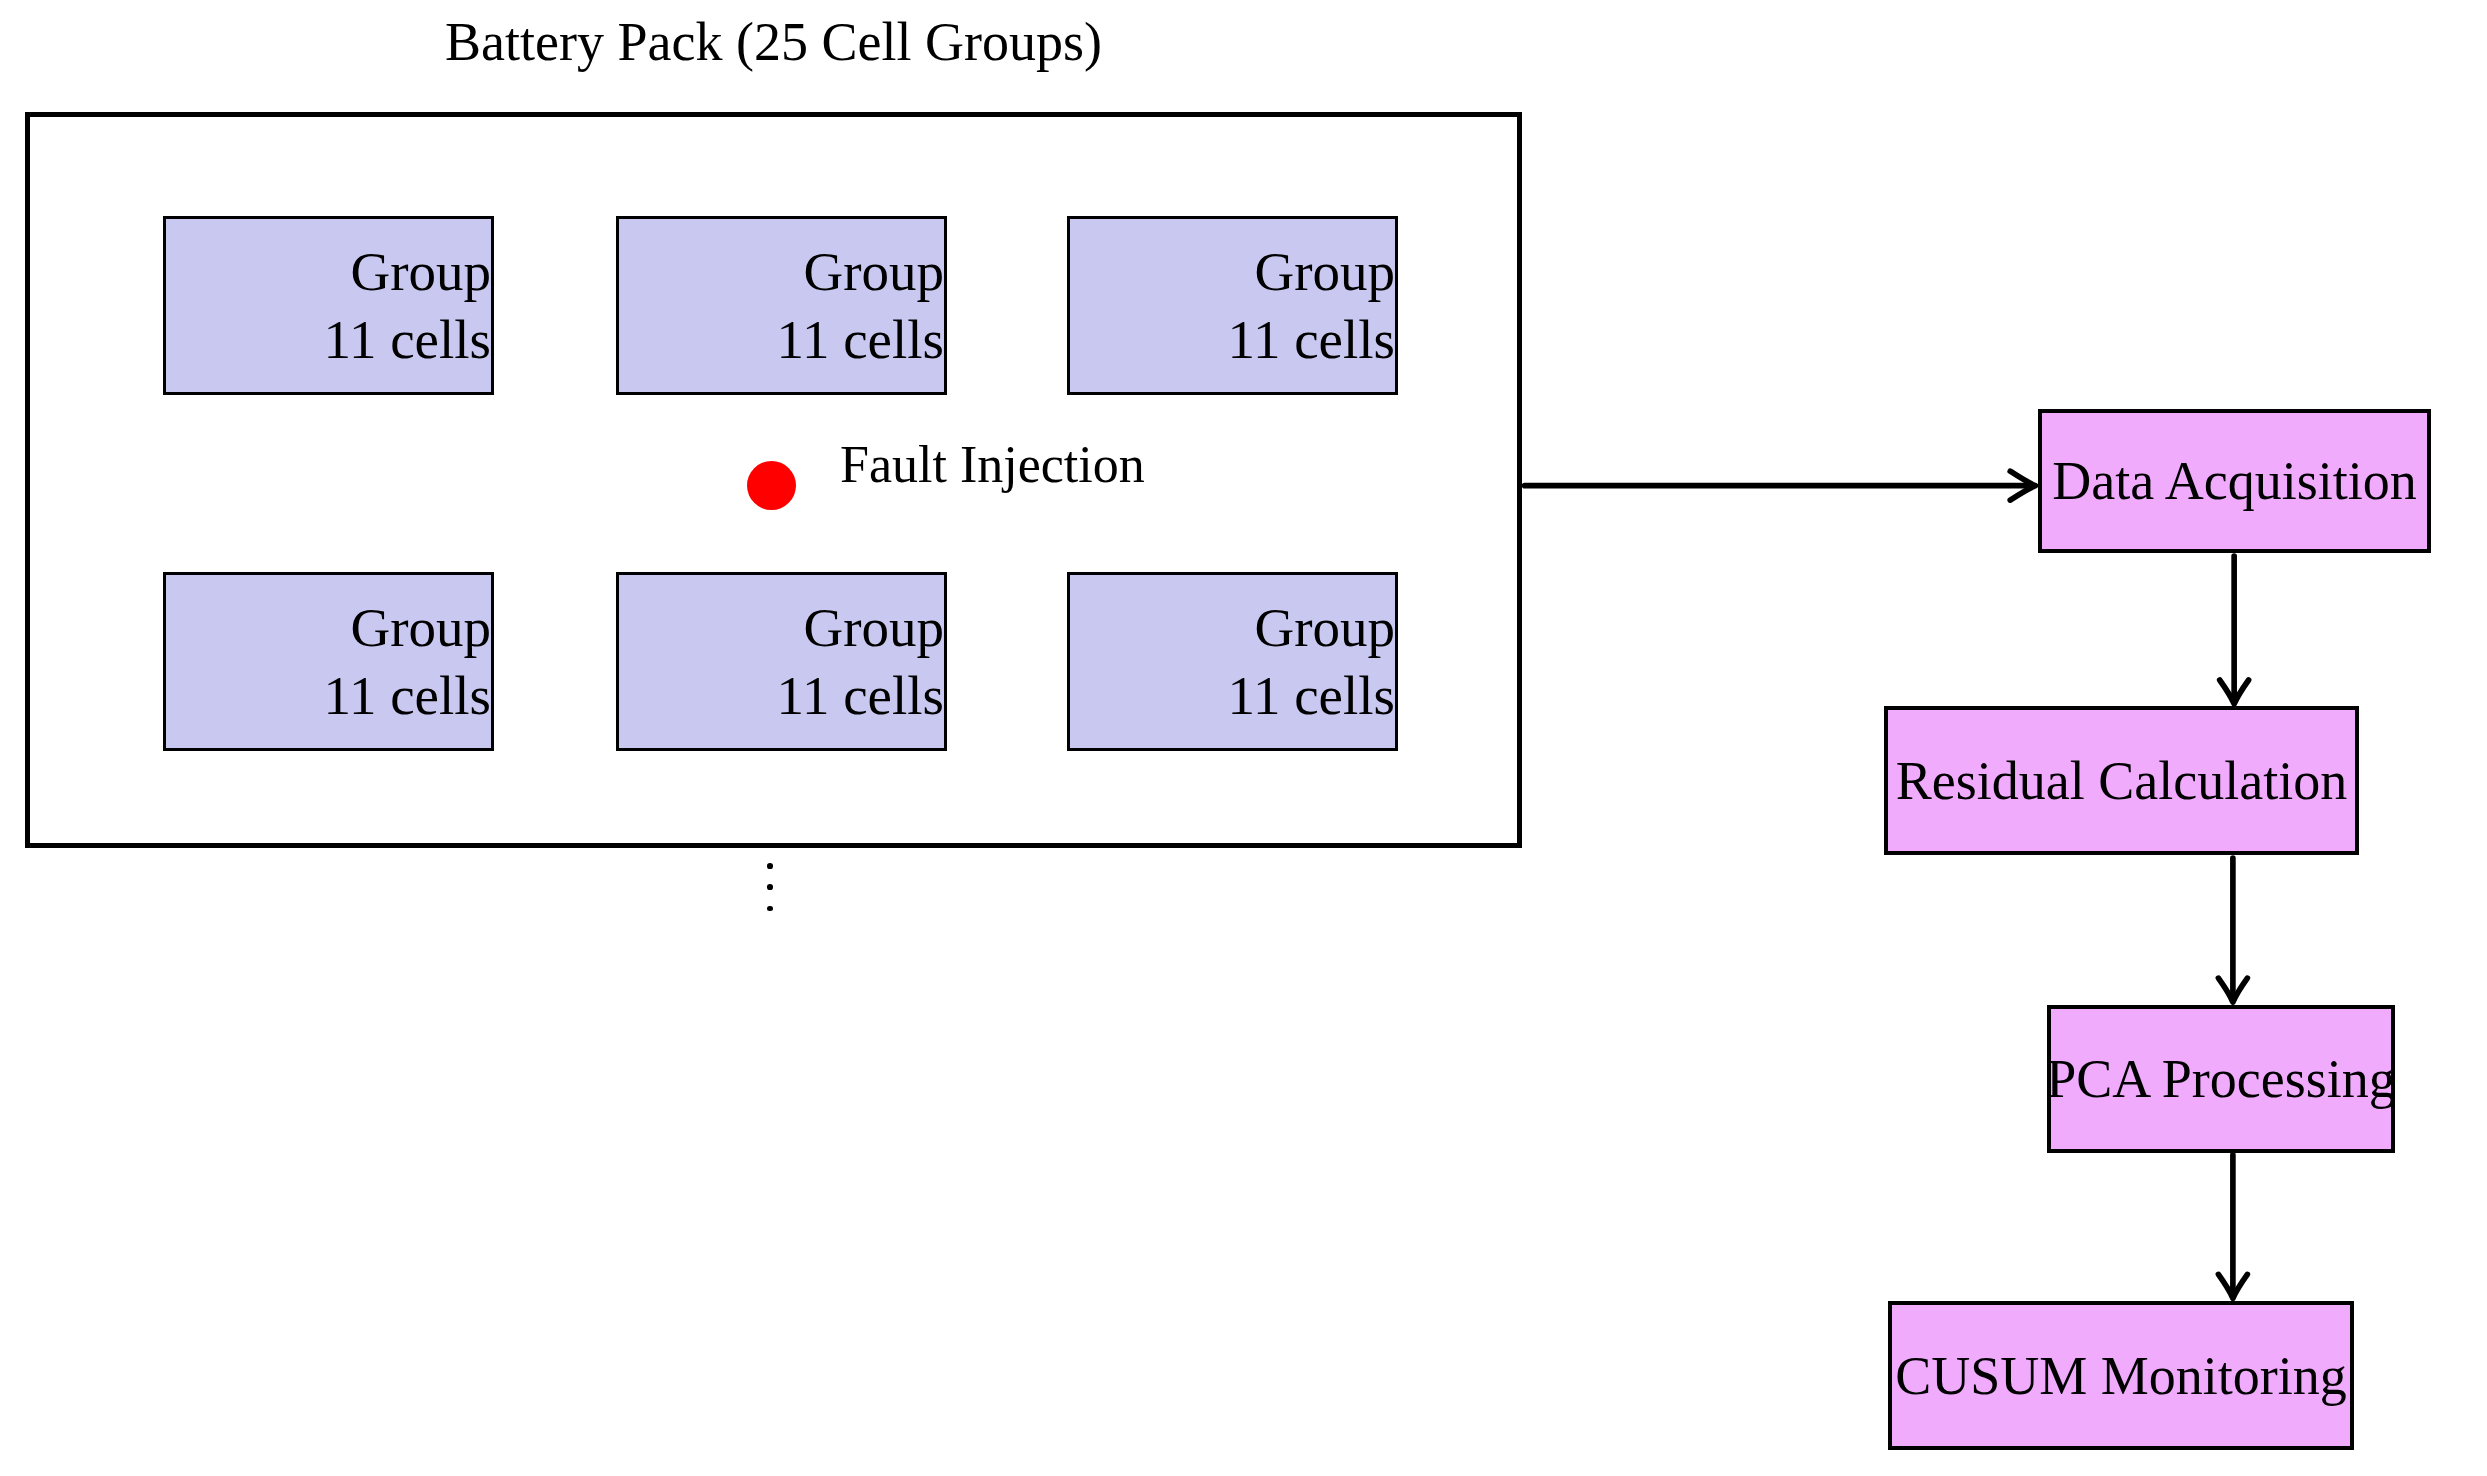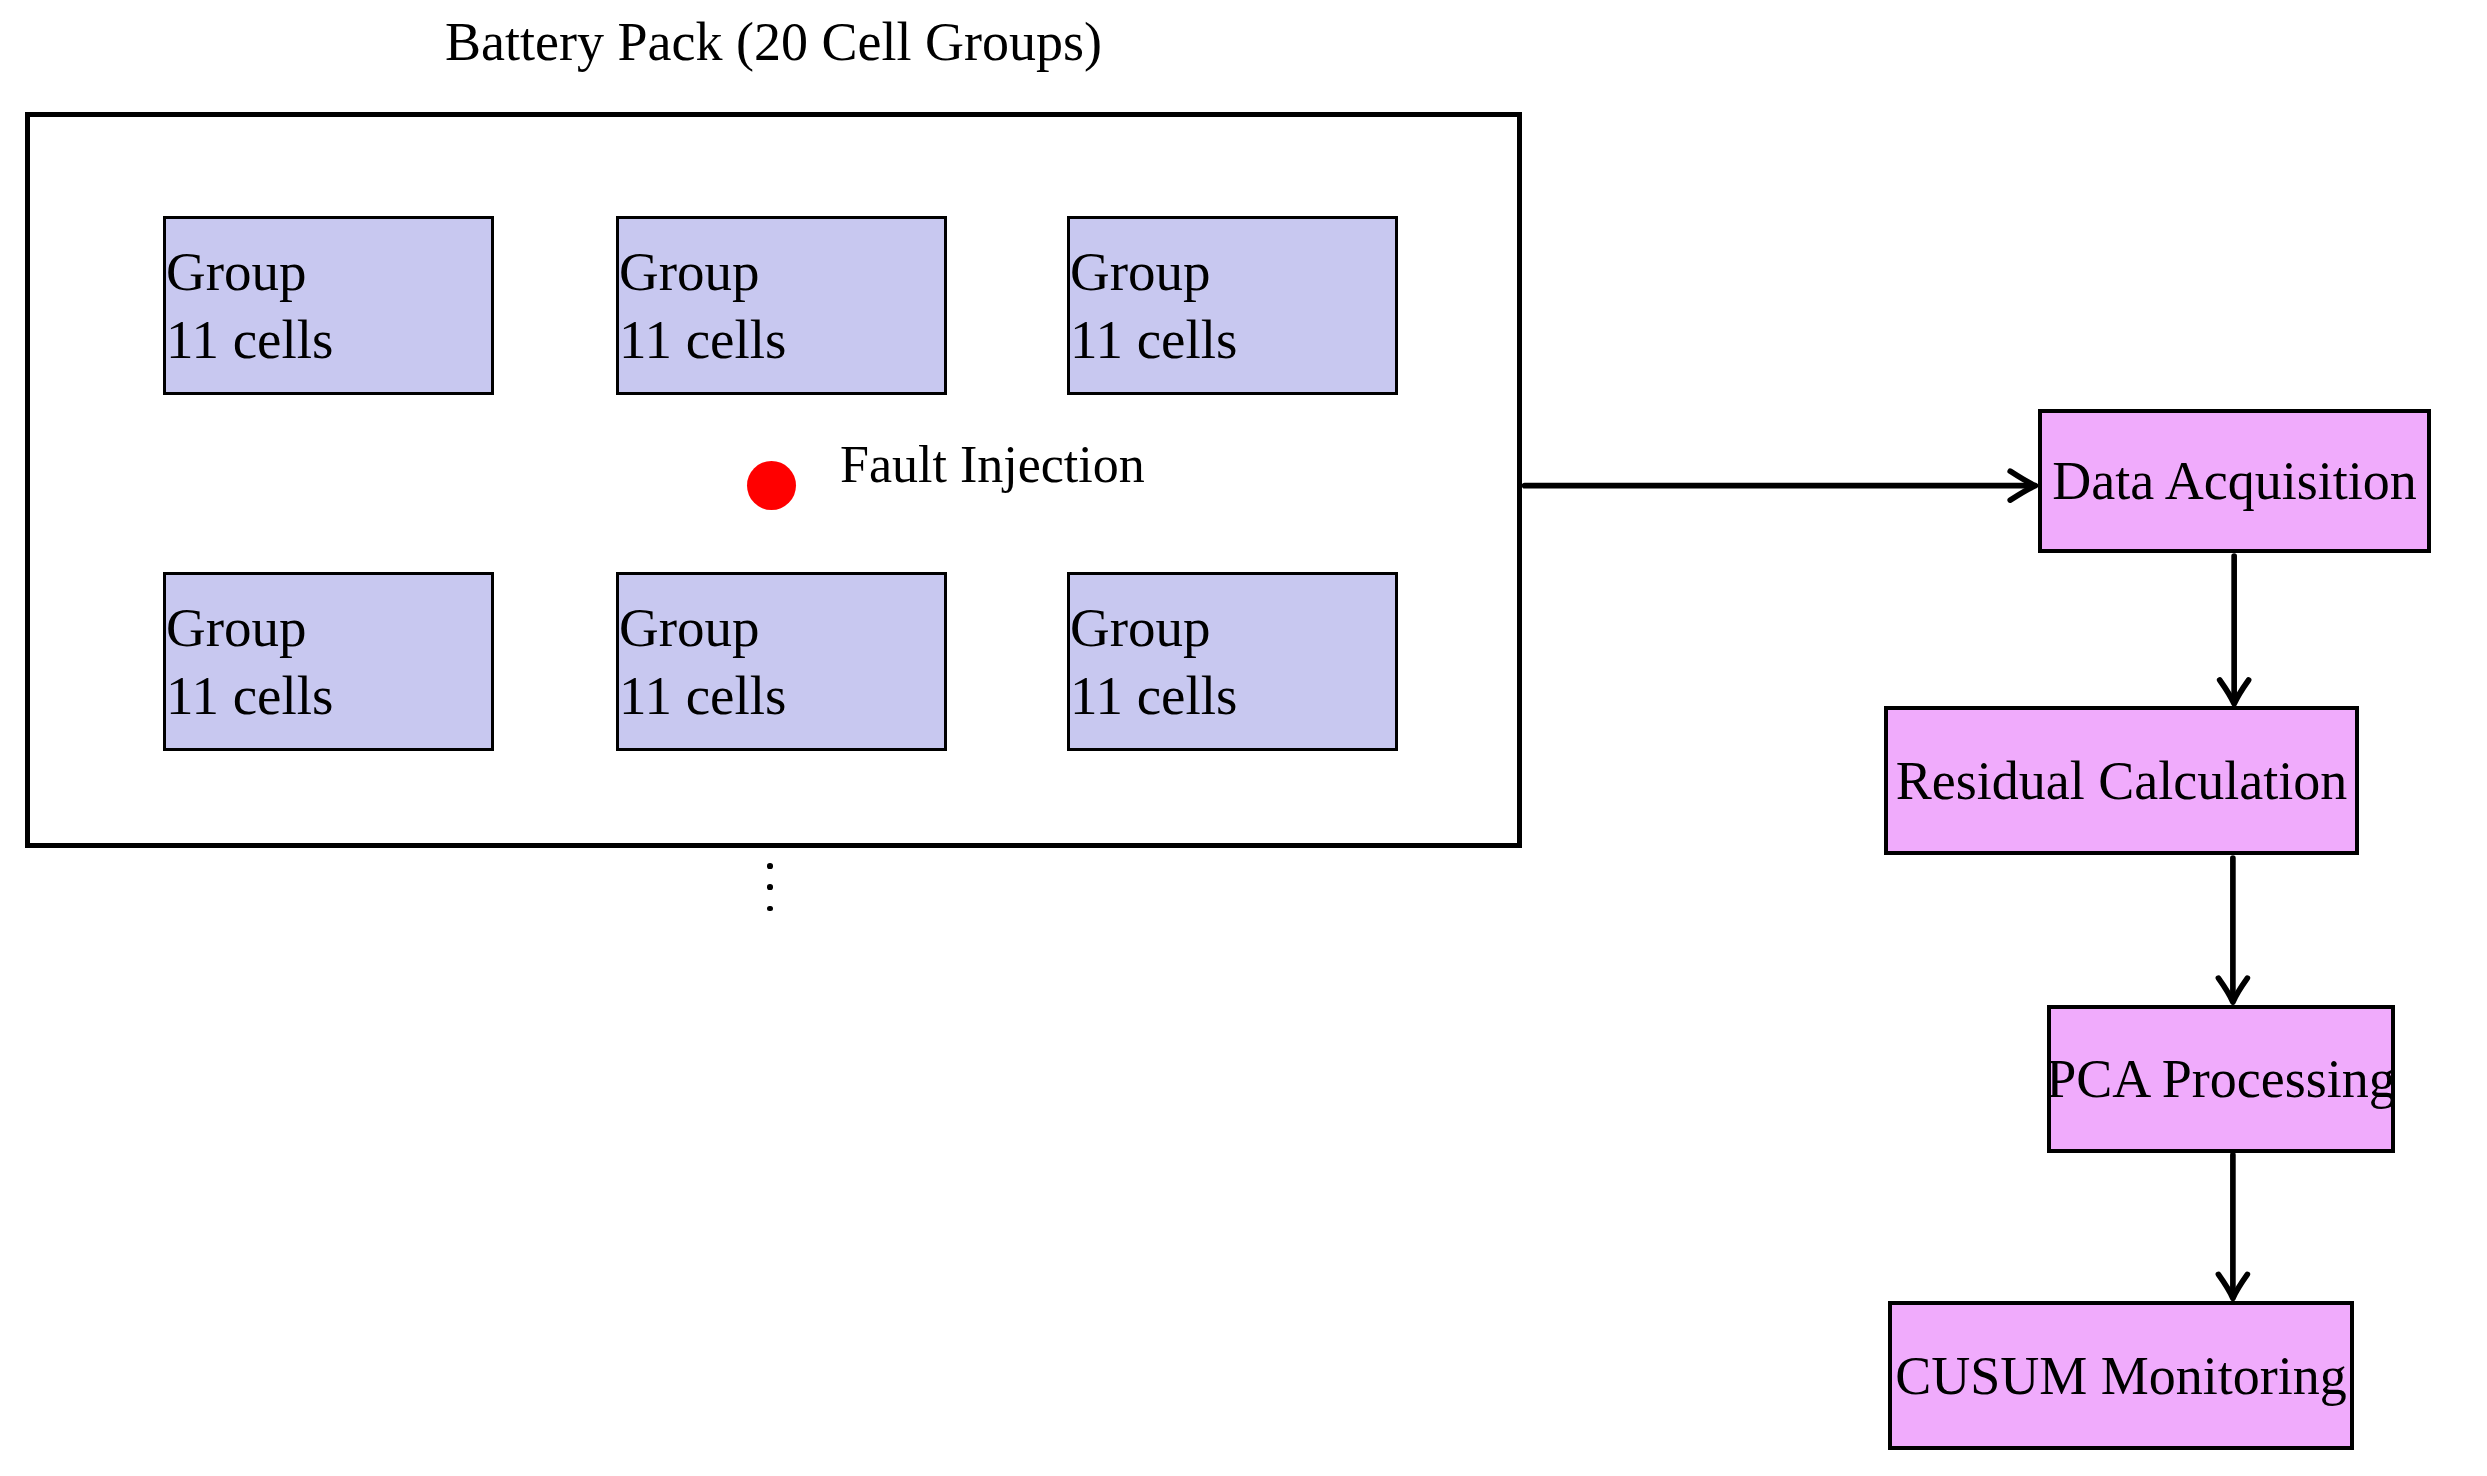--- a/index.html
+++ b/index.html
@@ -39,21 +39,21 @@
   }
 
   .group-box {
     width: 331px;
     height: 179px;
     border: 3.1px solid #000000;
     background: #C8C8F0;
     box-sizing: border-box;
     display: flex;
     flex-direction: column;
-    align-items: flex-start;
+    align-items: flex-end;
     justify-content: center;
     font-size: 55px;
     line-height: 1.22;
     text-align: center;
   }
   .gcol0 { left: 163px; }
   .gcol1 { left: 616px; }
   .gcol2 { left: 1067px; }
   .grow0 { top: 216px; }
   .grow1 { top: 572px; }
@@ -116,21 +116,21 @@
   #flow-box-0 { left: 2038px; top: 409px;  width: 393px; height: 144px; }
   #flow-box-1 { left: 1884px; top: 706px; width: 475px; height: 149px; }
   #flow-box-2 { left: 2047px; top: 1005px; width: 348px; height: 148px; }
   #flow-box-3 { left: 1888px; top: 1301px; width: 466px; height: 149px; }
 </style>
 </head>
 <body>
 
 <div id="canvas">
 
-  <div id="diagram-title" class="abs">Battery Pack (20 Cell Groups)</div>
+  <div id="diagram-title" class="abs">Battery Pack (25 Cell Groups)</div>
 
   <div id="battery-pack-box" class="abs"></div>
 
   <div class="abs group-box gcol0 grow0">
     <span>Group</span>
     <span>11 cells</span>
   </div>
   <div class="abs group-box gcol1 grow0">
     <span>Group</span>
     <span>11 cells</span>

